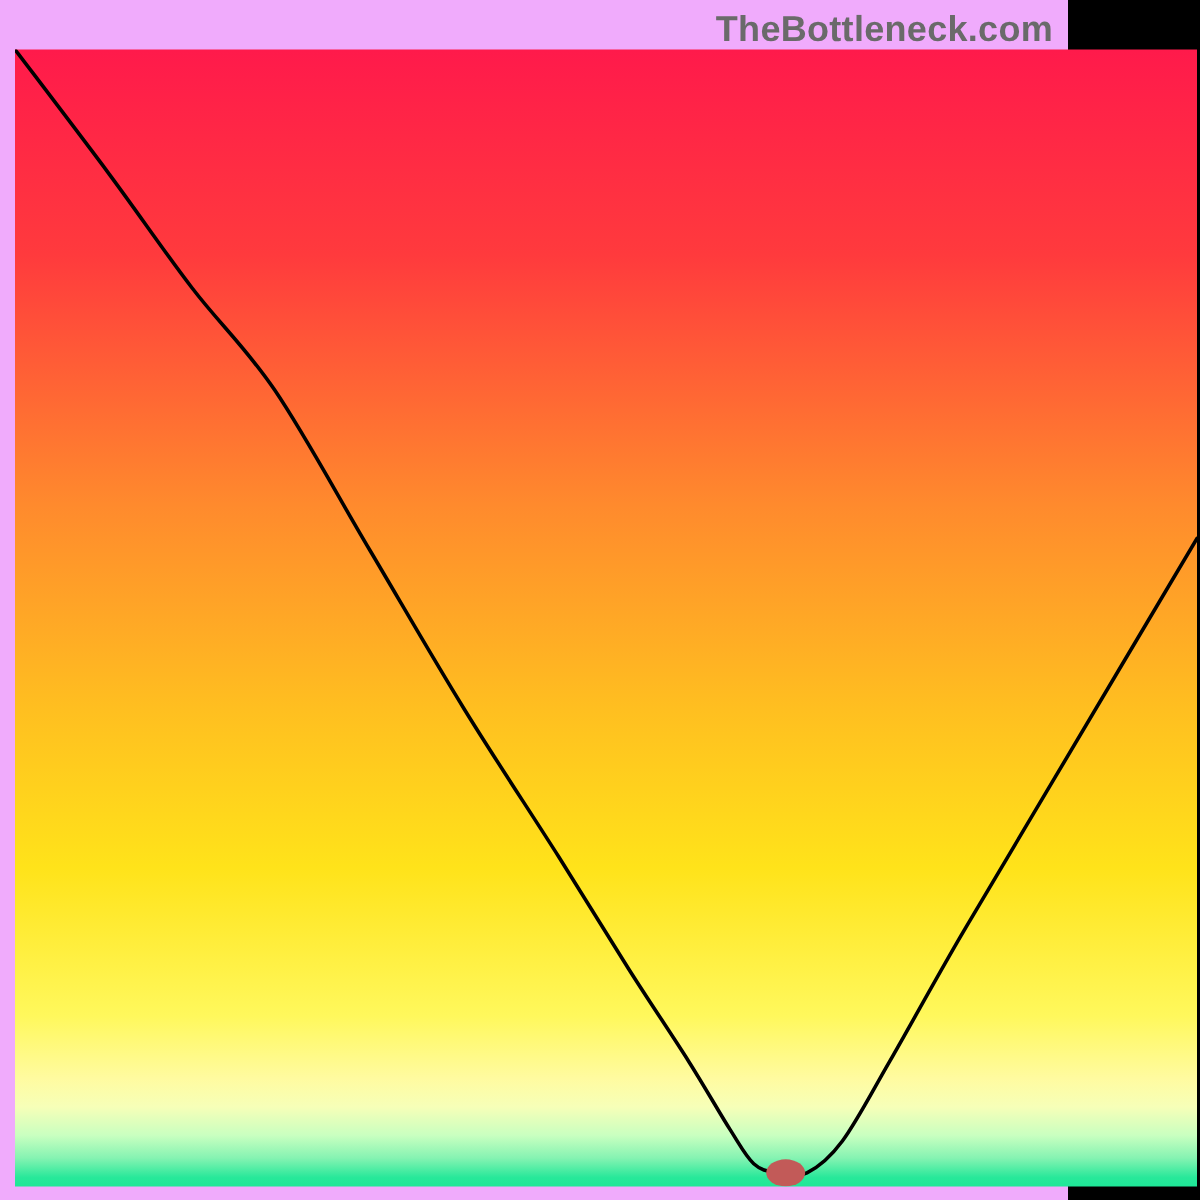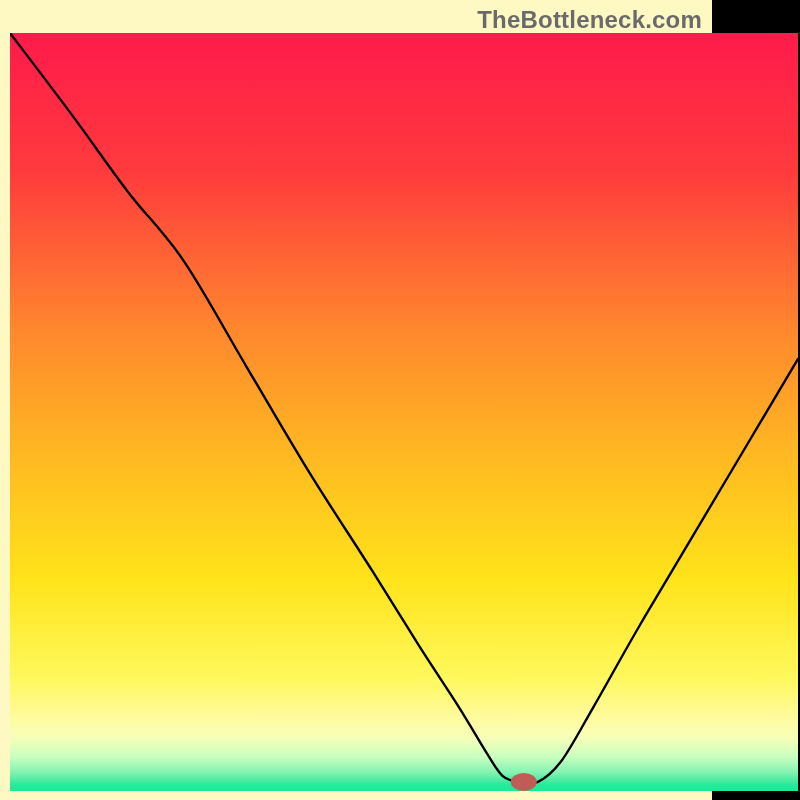--- a/index.html
+++ b/index.html
@@ -7,21 +7,21 @@
     padding: 0;
     width: 800px;
     height: 800px;
     background: #000000;
     overflow: hidden;
   }
   .frame {
     position: relative;
     width: 712px;
     height: 800px;
-    background: #fef9c3;
+    background: #f0abfc;
   }
   .watermark {
     position: absolute;
     top: 6px;
     right: 10px;
     font-family: Arial, Helvetica, sans-serif;
     font-size: 24px;
     font-weight: 600;
     color: #6a6a6a;
     letter-spacing: 0.2px;

